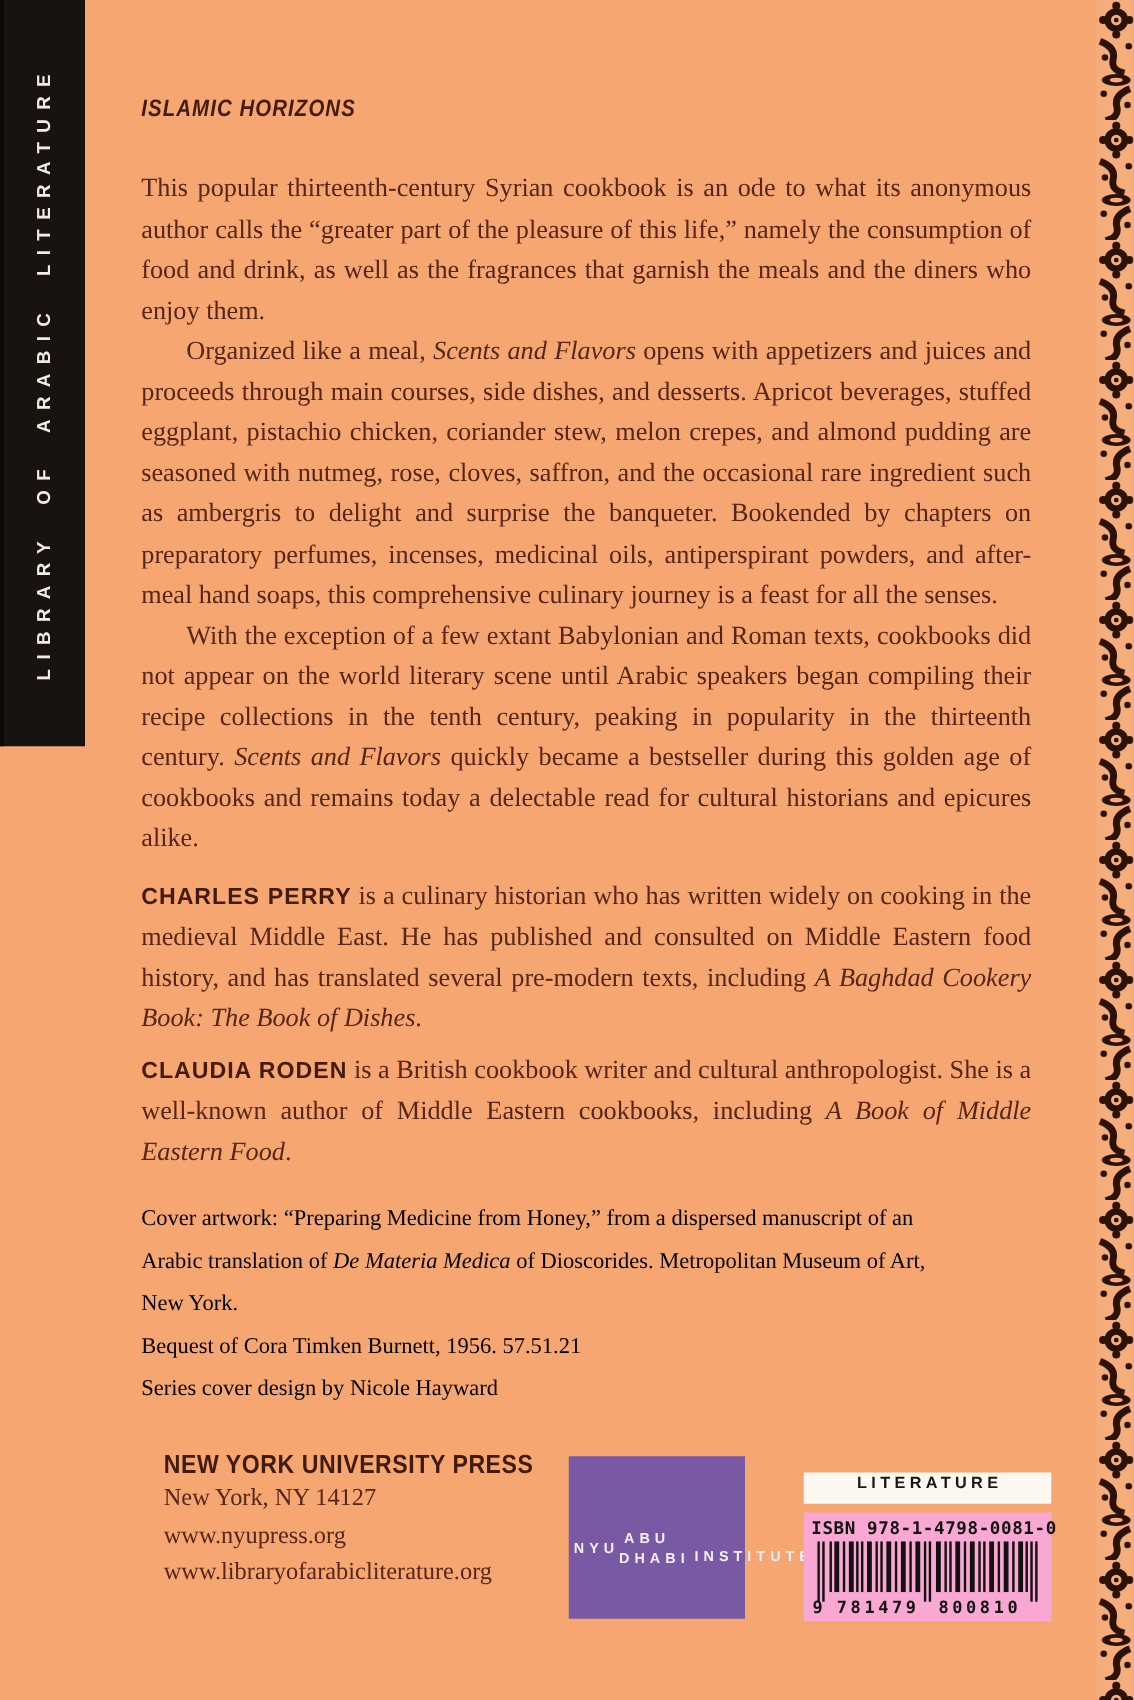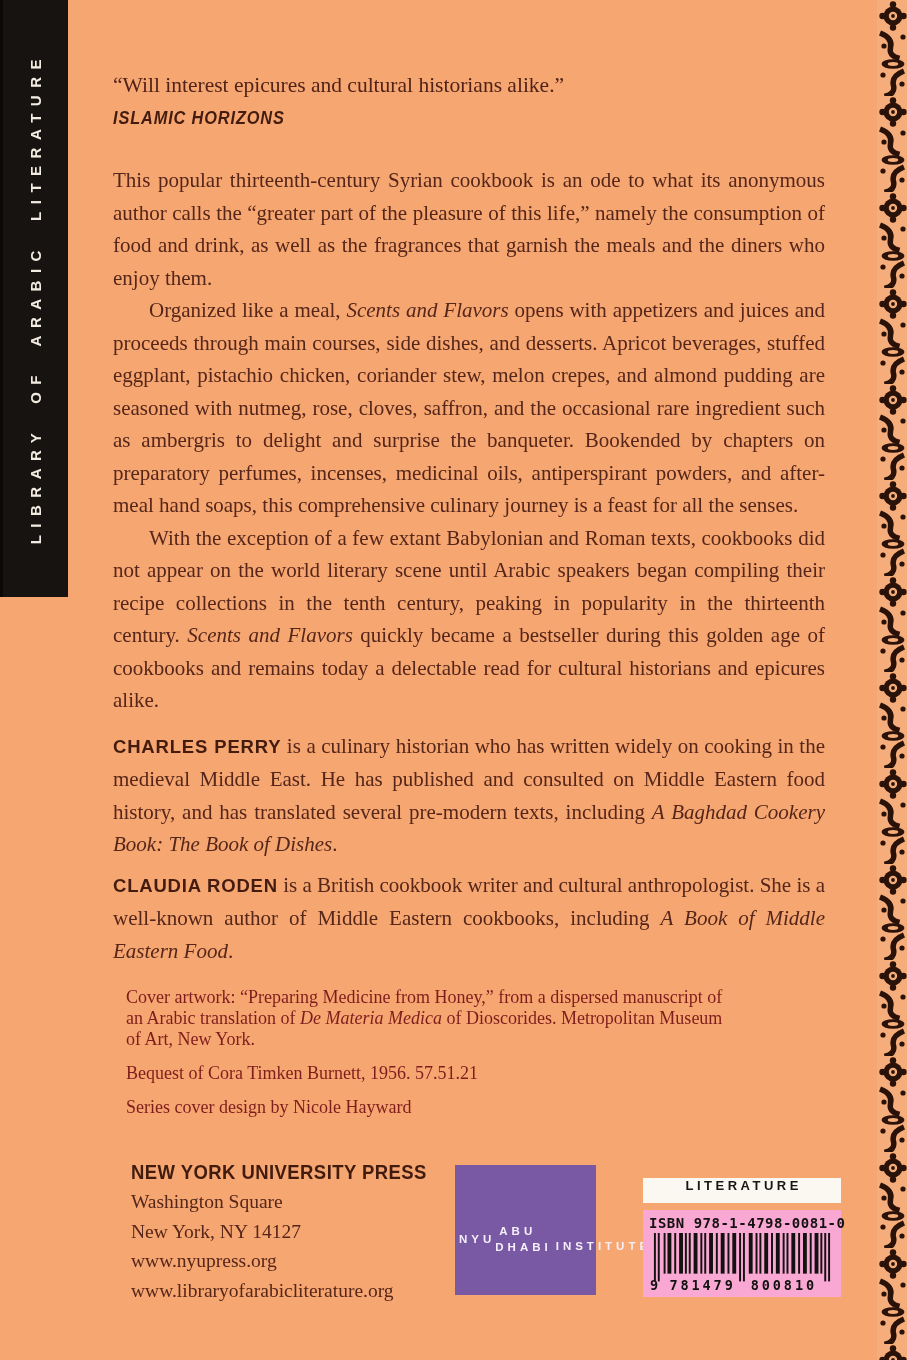--- a/index.html
+++ b/index.html
@@ -40,21 +40,21 @@
   }
   .body-copy p.first{margin-top:35px;}
   .body-copy p.indent{text-indent:36px;}
   .bio{margin-top:13px !important;}
   .bio + .bio{margin-top:8px !important;}
   .bio-name{
     font-family:"Liberation Sans", sans-serif;font-weight:bold;
     font-size:18.5px;letter-spacing:0.8px;color:#431c0f;
   }
   .credits{margin-top:20px;width:636px;}
-  .credits p{margin:13px;font-size:18px;line-height:21px;color:#7f1d1d;}
+  .credits p{margin:0;font-size:18px;line-height:34px;color:#000000;}
 
   
   .bottom-row{position:absolute;left:18px;top:1156px;width:779px;height:180px;}
   .publisher{position:absolute;left:113px;top:4px;}
   .publisher-name{
     font-family:"Liberation Sans", sans-serif;font-weight:bold;font-size:21px;
     letter-spacing:0.5px;color:#401b0e;transform:scaleX(0.88);transform-origin:left center;
   }
   .publisher-line{font-size:19.5px;line-height:29.5px;color:#552619;}
   .publisher-line.gap{margin-top:3px;}
@@ -119,21 +119,20 @@
           <circle cx="6" cy="75" r="2.6" fill="#2b1208"></circle>
         </pattern>
       </defs>
       <rect x="0" y="0" width="30" height="1360" fill="url(#arab)"></rect>
     </svg>
   </div>
 
   <div class="main">
 
     <div class="review">
-      <div class="review-quote">“Will interest epicures and cultural historians alike.”</div>
       <div class="review-source">ISLAMIC HORIZONS</div>
     </div>
 
     <div class="body-copy">
       <p class="first"><span>This popular thirteenth-century Syrian cookbook is an ode to what its anonymous author calls the “greater part of the pleasure of this life,” namely the consumption of food and drink, as well as the fragrances that garnish the meals and the diners who enjoy them.</span></p>
       <p class="indent"><span>Organized like a meal, </span><em>Scents and Flavors</em><span> opens with appetizers and juices and proceeds through main courses, side dishes, and desserts. Apricot beverages, stuffed eggplant, pistachio chicken, coriander stew, melon crepes, and almond pudding are seasoned with nutmeg, rose, cloves, saffron, and the occasional rare ingredient such as ambergris to delight and surprise the banqueter. Bookended by chapters on preparatory perfumes, incenses, medicinal oils, antiperspirant powders, and after-meal hand soaps, this comprehensive culinary journey is a feast for all the senses.</span></p>
       <p class="indent"><span>With the exception of a few extant Babylonian and Roman texts, cookbooks did not appear on the world literary scene until Arabic speakers began compiling their recipe collections in the tenth century, peaking in popularity in the thirteenth century. </span><em>Scents and Flavors</em><span> quickly became a bestseller during this golden age of cookbooks and remains today a delectable read for cultural historians and epicures alike.</span></p>
 
       <p class="bio">
         <span class="bio-name">CHARLES PERRY</span><span><span> is a culinary historian who has written widely on cooking in the medieval Middle East. He has published and consulted on Middle Eastern food history, and has translated several pre-modern texts, including </span><em>A Baghdad Cookery Book: The Book of Dishes</em><span>.</span></span>
@@ -147,21 +146,20 @@
       <p><span>Cover artwork: “Preparing Medicine from Honey,” from a dispersed manuscript of an Arabic translation of </span><em>De Materia Medica</em><span> of Dioscorides. Metropolitan Museum of Art, New York.</span></p>
       <p><span>Bequest of Cora Timken Burnett, 1956. 57.51.21</span></p>
       <p><span>Series cover design by Nicole Hayward</span></p>
     </div>
   </div>
 
   <div class="bottom-row">
 
     <div class="publisher">
       <div class="publisher-name">NEW YORK UNIVERSITY PRESS</div>
-      <div class="publisher-line gap">Washington Square</div>
       <div class="publisher-line">New York, NY 14127</div>
       <div class="publisher-line">www.nyupress.org</div>
       <div class="publisher-line">www.libraryofarabicliterature.org</div>
     </div>
 
     <div class="institute">
       <div class="inst-line">NYU</div>
       <div class="inst-line">ABU DHABI</div>
       <svg class="inst-torch" width="26" height="36" viewBox="0 0 26 36">
         <path d="M13 1 c1.5 4 6 5.5 5.5 10 a5.5 5.5 0 0 1 -11 0 C7 6.5 11.5 5 13 1 Z" fill="#f4effa"></path>

